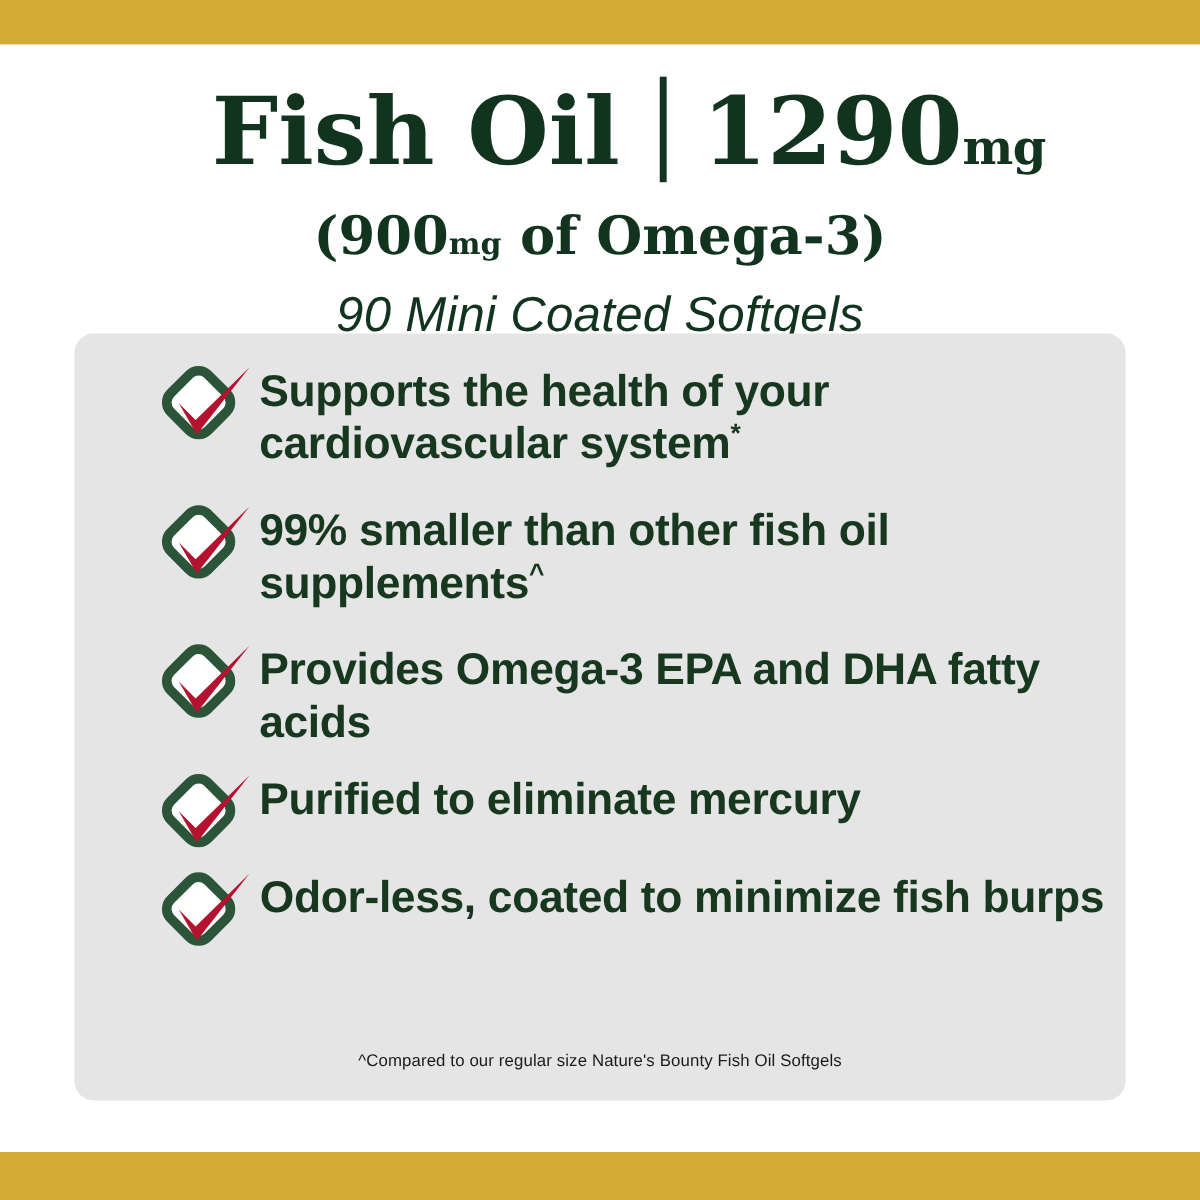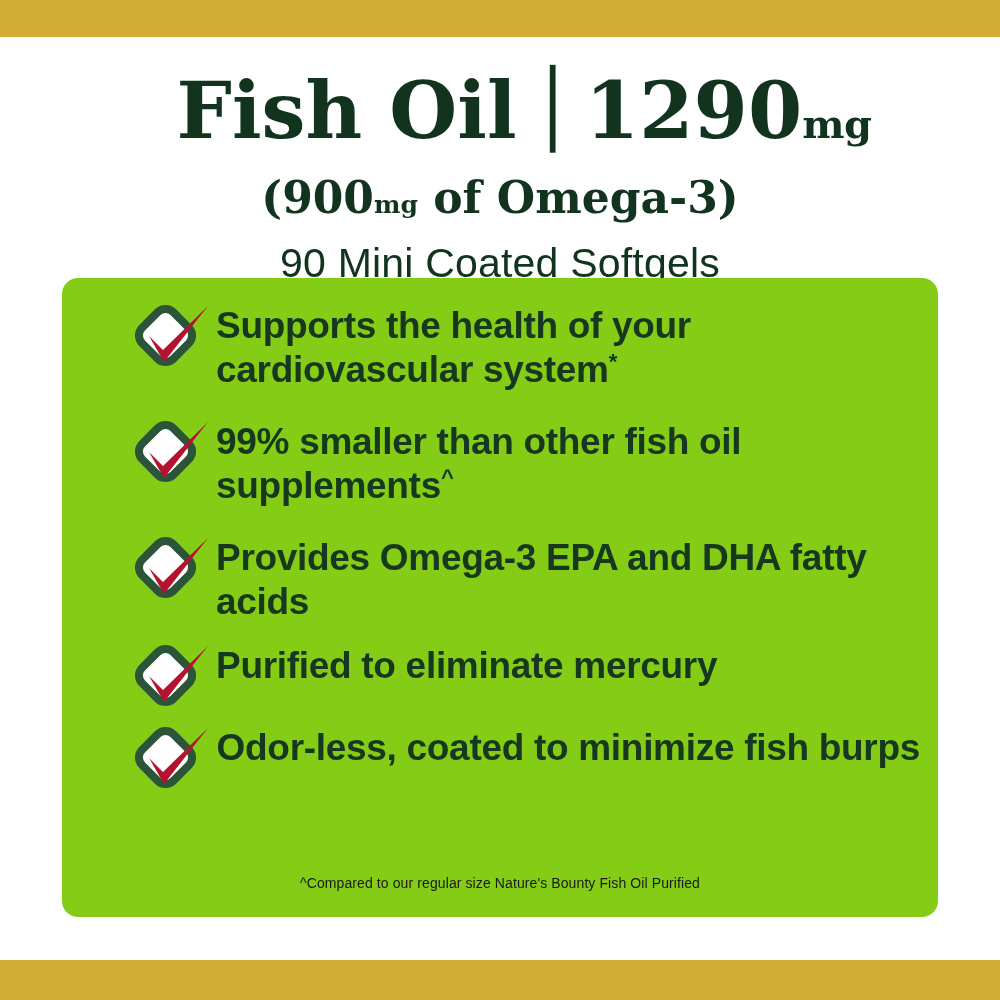--- a/index.html
+++ b/index.html
@@ -74,30 +74,31 @@
   }
 
   .count-line {
     font-family: "Liberation Sans", sans-serif;
     font-weight: 400;
     font-size: 41px;
     line-height: 48px;
     margin-top: 8px;
     letter-spacing: 0.2px;
     white-space: nowrap;
+    font-style: italic;
   }
 
   
   .panel {
     position: absolute;
     left: 62px;
     top: 278px;
     width: 876px;
     height: 639px;
-    background: #84cc16;
+    background: #e5e5e5;
     border-radius: 16px;
     box-sizing: border-box;
   }
 
   
   .benefits {
     position: absolute;
     left: 68px;   
     top: 20px;
     width: 790px;
@@ -229,16 +230,16 @@
         <svg viewBox="0 0 86 74" xmlns="http://www.w3.org/2000/svg">
           <rect x="13.5" y="13.5" width="44" height="44" rx="11" ry="11" transform="rotate(45 35.5 35.5)" fill="#FFFFFF" stroke="#2C5438" stroke-width="8"></rect>
           <path d="M19 36 L33 50 L78 6 L34 62 Z" fill="#B5122F"></path>
         </svg>
       </span>
       <span class="benefit-text"><span>Odor-less, coated to minimize fish burps</span><span class="sup"></span></span>
     </div>
 
   </div>
 
-  <div class="footnote">^Compared to our regular size Nature's Bounty Fish Oil Purified</div>
+  <div class="footnote">^Compared to our regular size Nature's Bounty Fish Oil Softgels</div>
 </div>
 
 <div class="gold-bar bottom"></div>
 
 </body></html>

